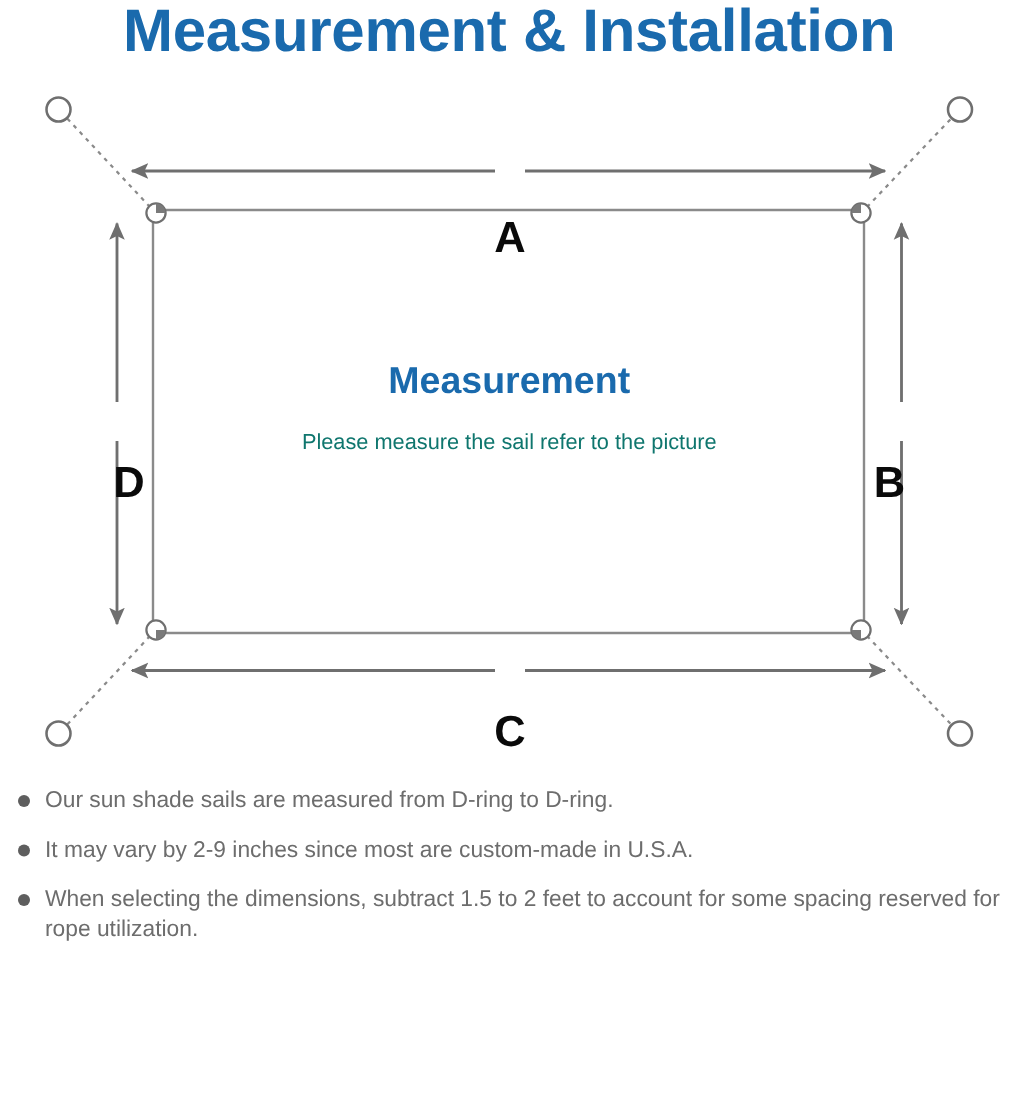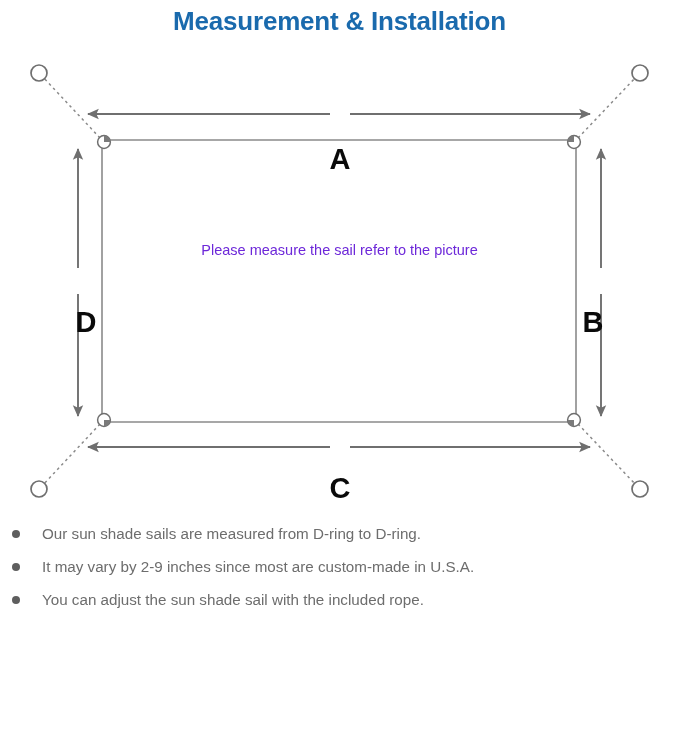--- a/index.html
+++ b/index.html
@@ -18,21 +18,21 @@
 
   
   .title {
     position: absolute;
     left: 0;
     top: 0;
     width: 679px;
     height: 46px;
     line-height: 42px;
     text-align: center;
-    font-size: 26px;
+    font-size: 40px;
     font-weight: bold;
     color: #1a6aad;
     letter-spacing: -0.2px;
     white-space: nowrap;
   }
 
   
   .diagram {
     position: absolute;
     left: 0;
@@ -55,23 +55,24 @@
   }
   .caption-title {
     font-size: 25px;
     font-weight: bold;
     color: #1a6aad;
     line-height: 32px;
     white-space: nowrap;
   }
   .caption-sub {
     font-size: 14.5px;
-    color: #6d28d9;
+    color: #0f766e;
     line-height: 24px;
     white-space: nowrap;
+    margin-top: 13px;
   }
 
   
   .dim-letter {
     position: absolute;
     font-family: "Liberation Sans", sans-serif;
     font-weight: bold;
     font-size: 29px;
     color: #0a0a0a;
     text-align: center;
@@ -85,21 +86,21 @@
 
   
   .notes {
     position: absolute;
     left: 0;
     top: 524px;
     width: 679px;
   }
   .note {
     position: relative;
-    padding-left: 42px;
+    padding-left: 30px;
     padding-right: 6px;
     margin-bottom: 13px;
     font-size: 15.2px;
     line-height: 20px;
     color: #6d6d6d;
   }
   .note:last-child { margin-bottom: 0; }
   .note-bullet {
     position: absolute;
     left: 12px;
@@ -155,20 +156,21 @@
     <line x1="350" y1="401" x2="590" y2="401" stroke="#6f6f6f" stroke-width="1.9" marker-end="url(#arrHead)"></line>
 
     <line x1="78" y1="222" x2="78" y2="103" stroke="#6f6f6f" stroke-width="1.9" marker-end="url(#arrHead)"></line>
     <line x1="78" y1="248" x2="78" y2="370" stroke="#6f6f6f" stroke-width="1.9" marker-end="url(#arrHead)"></line>
 
     <line x1="601" y1="222" x2="601" y2="103" stroke="#6f6f6f" stroke-width="1.9" marker-end="url(#arrHead)"></line>
     <line x1="601" y1="248" x2="601" y2="370" stroke="#6f6f6f" stroke-width="1.9" marker-end="url(#arrHead)"></line>
   </svg>
 
   <div class="caption">
+    <div class="caption-title">Measurement</div>
     <div class="caption-sub">Please measure the sail refer to the picture</div>
   </div>
 
   <div class="dim-letter" id="dim-a">A</div>
   <div class="dim-letter" id="dim-b">B</div>
   <div class="dim-letter" id="dim-c">C</div>
   <div class="dim-letter" id="dim-d">D</div>
 </div>
 
 <div class="notes">
@@ -176,20 +178,20 @@
   <div class="note">
     <span class="note-bullet"></span>
     <span class="note-text">Our sun shade sails are measured from D-ring to D-ring.</span>
   </div>
 
   <div class="note">
     <span class="note-bullet"></span>
     <span class="note-text">It may vary by 2-9 inches since most are custom-made in U.S.A.</span>
   </div>
 
-
   <div class="note">
     <span class="note-bullet"></span>
-    <span class="note-text">You can adjust the sun shade sail with the included rope.</span>
+    <span class="note-text">When selecting the dimensions, subtract 1.5 to 2 feet to account for some spacing reserved for rope utilization.</span>
   </div>
+
 
 
 </div>
 
 </body></html>

